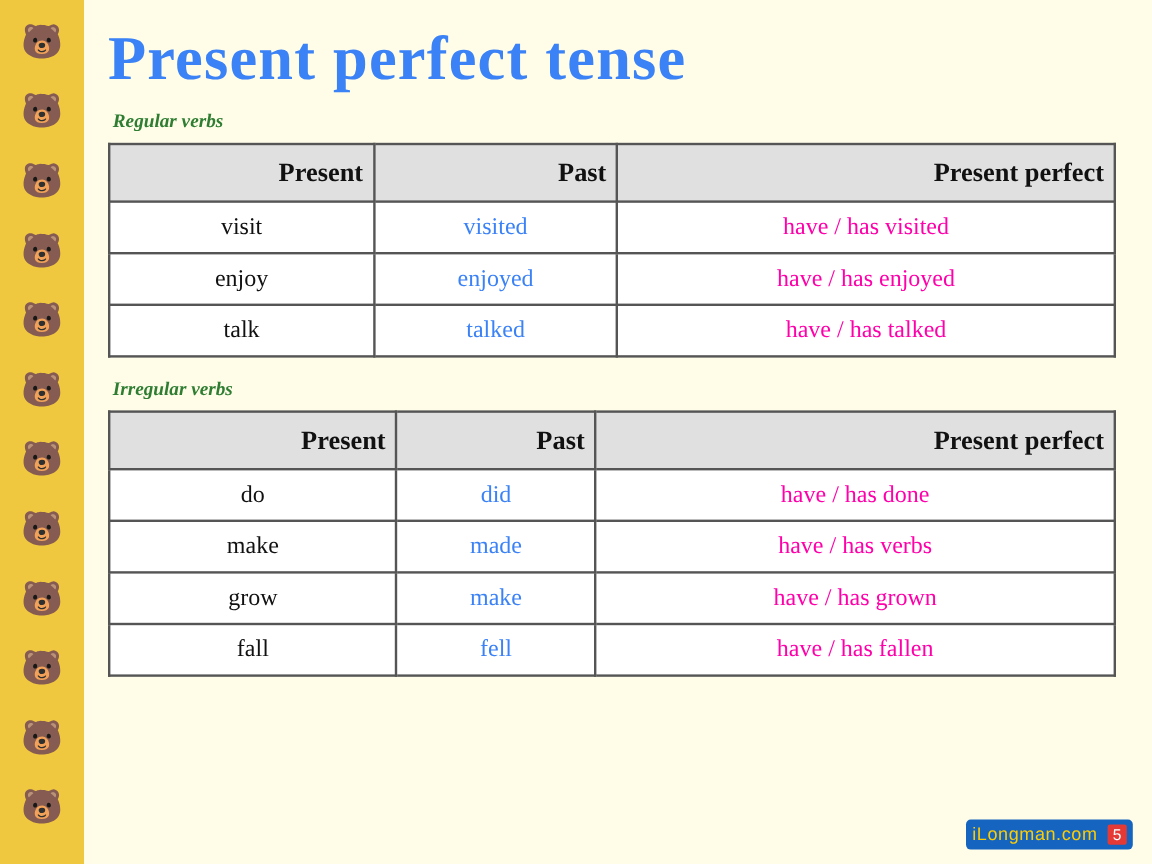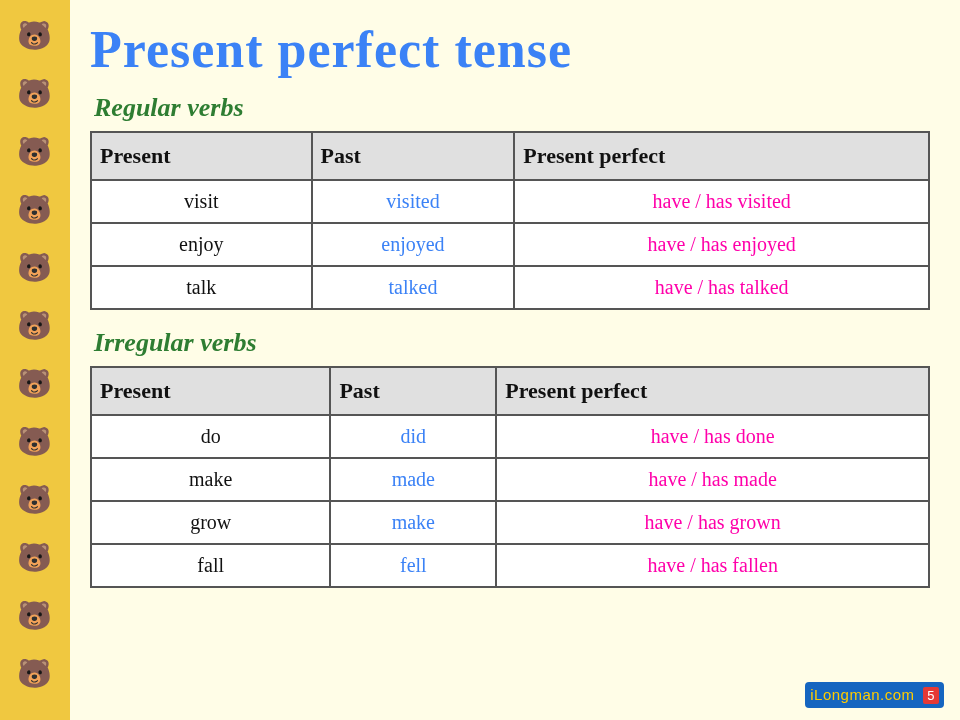--- a/index.html
+++ b/index.html
@@ -51,41 +51,41 @@
 
     .page-title {
       font-size: 52px;
       color: #3b82f6;
       font-weight: bold;
       margin-bottom: 14px;
       letter-spacing: 1px;
     }
 
     .section-label {
-      font-size: 26px;
+      font-size: 16px;
       color: #2e7d32;
       font-weight: bold;
       font-style: italic;
       margin-bottom: 8px;
       margin-left: 4px;
     }
 
     .verb-table {
       width: 100%;
       border-collapse: collapse;
       margin-bottom: 18px;
       border: 2px solid #555;
     }
 
     .verb-table th {
       background-color: #e0e0e0;
       font-size: 22px;
       font-weight: bold;
       color: #111;
-      text-align: left;
+      text-align: right;
       padding: 10px 8px;
       border: 2px solid #555;
     }
 
     .verb-table td {
       text-align: center;
       padding: 9px 8px;
       font-size: 20px;
       border: 2px solid #555;
       background-color: #fff;
@@ -186,21 +186,21 @@
     </thead>
     <tbody id="irregular-tbody">
     <tr>
           <td class="col-present">do</td>
           <td class="col-past">did</td>
           <td class="col-perfect">have / has done</td>
         </tr>
         <tr>
           <td class="col-present">make</td>
           <td class="col-past">made</td>
-          <td class="col-perfect">have / has made</td>
+          <td class="col-perfect">have / has verbs</td>
         </tr>
         <tr>
           <td class="col-present">grow</td>
           <td class="col-past">make</td>
           <td class="col-perfect">have / has grown</td>
         </tr>
         <tr>
           <td class="col-present">fall</td>
           <td class="col-past">fell</td>
           <td class="col-perfect">have / has fallen</td>

